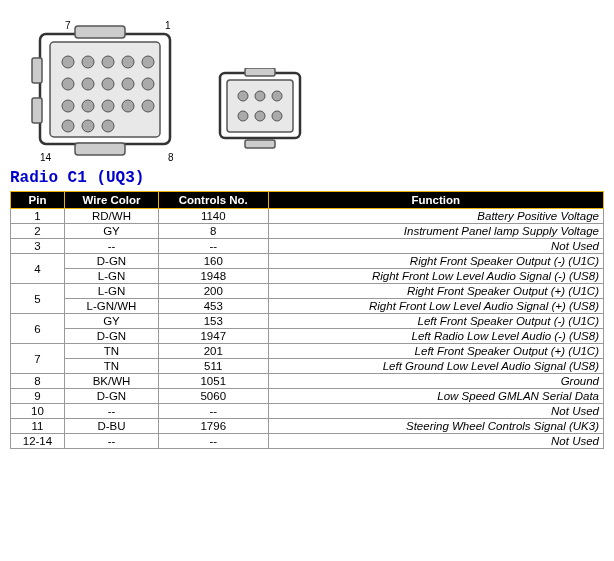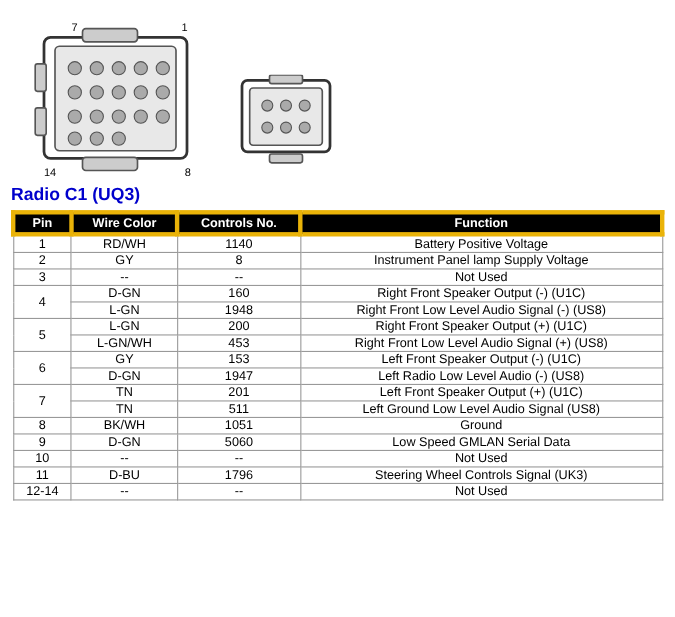--- a/index.html
+++ b/index.html
@@ -32,46 +32,48 @@
       height: 85px;
       margin-left: 30px;
       margin-bottom: 10px;
     }
     
     .section-title {
       font-size: 16px;
       font-weight: bold;
       color: #0000cc;
       margin-bottom: 4px;
+      font-family: Liberation Mono, monospace;
     }
     table {
       width: 100%;
       border-collapse: collapse;
       font-size: 11.5px;
     }
     thead tr {
       background: #000;
       color: #fff;
     }
     thead th {
-      border: 4px solid #eab308;
+      border: 1px solid #eab308;
       padding: 2px 4px;
       text-align: center;
       font-weight: bold;
     }
     tbody tr {
       background: #fff;
     }
     tbody td {
       border: 1px solid #999;
       padding: 1px 4px;
       text-align: center;
     }
     tbody td.func {
-      text-align: center;
+      text-align: right;
+      font-style: italic;
     }
     .label-num {
       font-size: 10px;
       position: absolute;
       color: #000;
     }
   </style>
 </head>
 <body>
 

